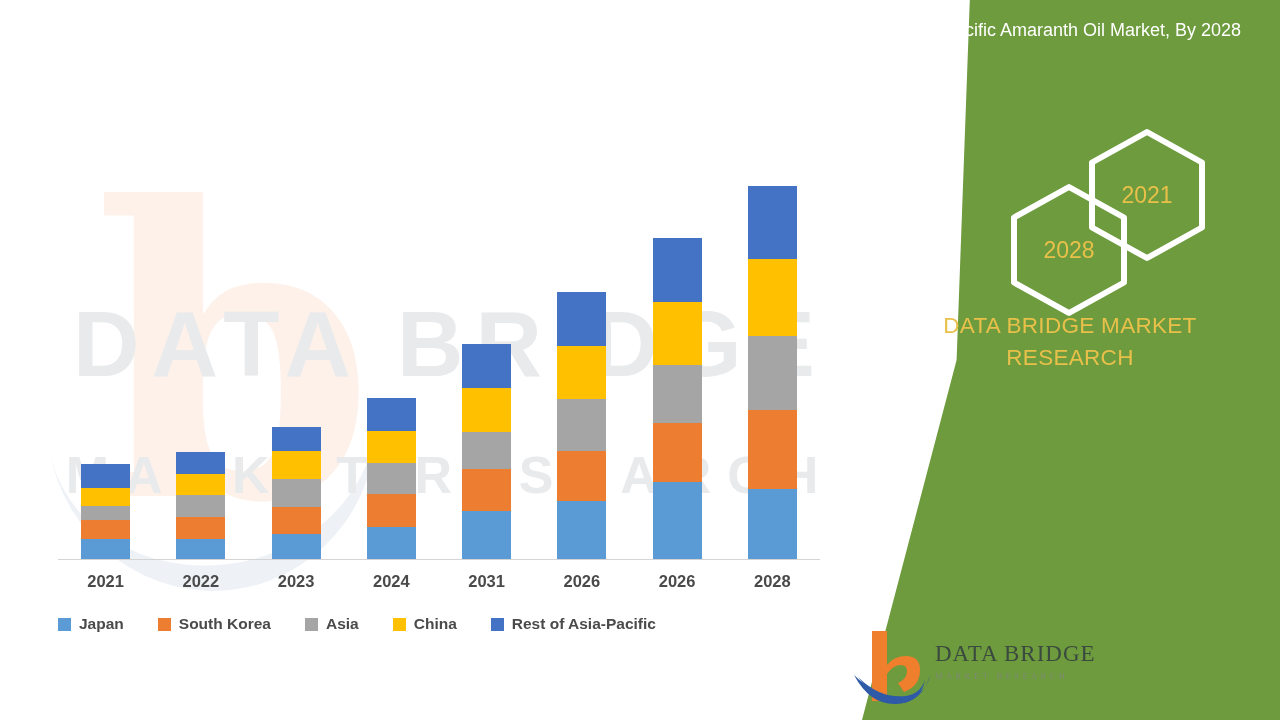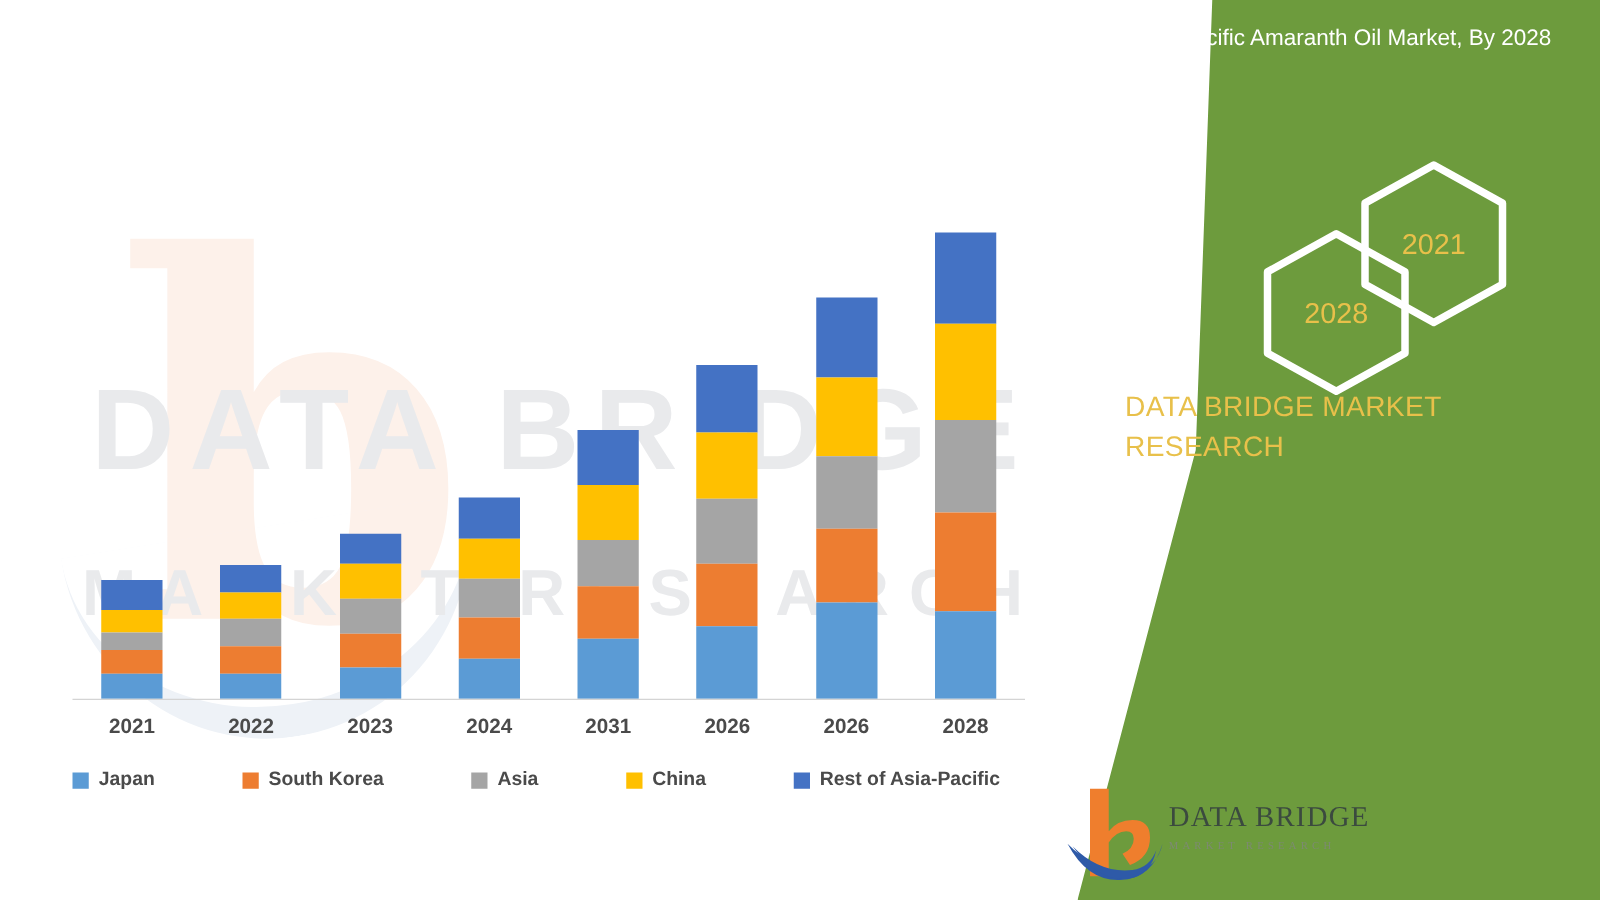--- a/index.html
+++ b/index.html
@@ -106,21 +106,20 @@
     color:#4a4a4a;
   }
 
   
   #legend{
     position:absolute;
     left:58px; top:615px;
     width:762px;
     display:flex;
     align-items:center;
-    gap:36px;
   }
   .legend-item{
     display:flex;
     align-items:center;
     margin-right:34px;
     white-space:nowrap;
   }
   .legend-swatch{
     width:13px; height:13px;
     margin-right:8px;
@@ -168,21 +167,21 @@
     display:flex; align-items:center; justify-content:center;
     color:#e8c04a;
     font-size:23px;
   }
   #hex-2021{ left:248px; top:10px; }
   #hex-2028{ left:170px; top:65px; }
 
   #brand-name{
     position:absolute;
     left:60px; top:310px; width:340px;
-    text-align:left;
+    text-align:center;
     color:#e8c04a;
     font-size:22.5px;
     line-height:32px;
     letter-spacing:.3px;
   }
 
   
   #logo{
     position:absolute;
     left:10px; top:625px;

